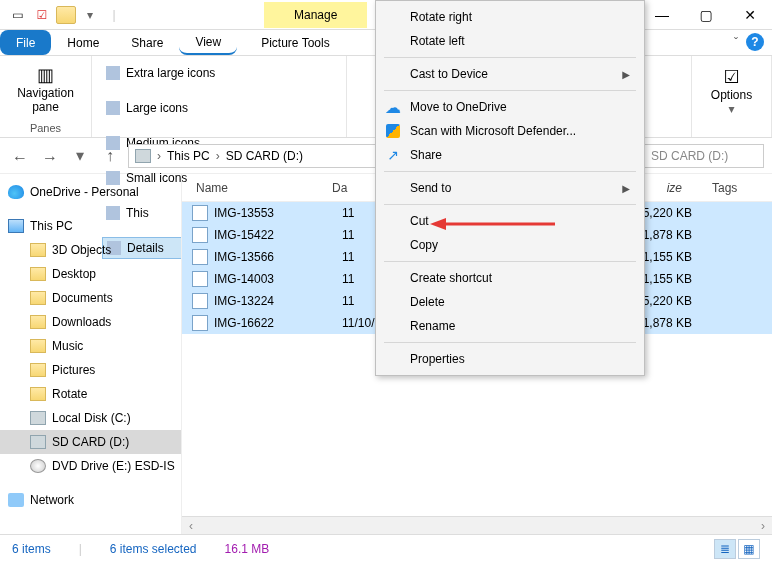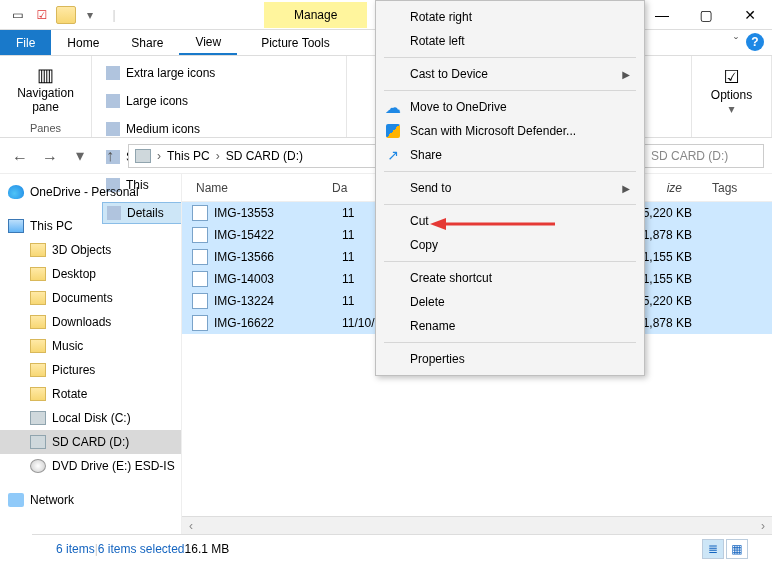--- a/index.html
+++ b/index.html
@@ -6,31 +6,31 @@
   body { margin: 0; width: 772px; height: 562px; background: #fff; overflow: hidden; position: relative; }
   .titlebar { height: 30px; display: flex; align-items: center; border-bottom: 1px solid #ddd; }
   .qat { display: flex; align-items: center; gap: 4px; padding-left: 8px; }
   .qat-box { width: 20px; height: 20px; display: flex; align-items: center; justify-content: center; }
   .folder-icon { width: 22px; height: 18px; background: linear-gradient(#ffe9a6,#f7d774); border: 1px solid #d9b85a; border-radius: 2px; }
   .manage-tab { margin-left: 140px; background: #fff59d; padding: 6px 30px; font-size: 12px; }
   .title-txt { margin-left: 12px; }
   .win-btns { margin-left: auto; display: flex; }
   .win-btn { width: 44px; height: 30px; display: flex; align-items: center; justify-content: center; font-size: 14px; }
   .tabsrow { height: 26px; display: flex; align-items: center; border-bottom: 1px solid #ddd; position: relative; }
-  .tabsrow .tab { padding: 0 16px; height: 100%; display: flex; align-items: center; font-size: 12px; }
+  .tabsrow .tab { padding: 0 16px; height: 100%; display: flex; align-items: center; font-size: 12px; border-radius: 8px; }
   .tabsrow .tab.file { background: #1979ca; color: #fff; }
   .tabsrow .tab.active { border-bottom: 2px solid #1979ca; color: #000000; }
   .help-badge { position: absolute; right: 8px; top: 3px; width: 18px; height: 18px; border-radius: 50%; background: #1e88e5; color: #fff; display: flex; align-items: center; justify-content: center; font-weight: bold; font-size: 12px; }
   .ribbon { height: 82px; display: flex; border-bottom: 1px solid #ddd; }
   .ribbon .group { border-right: 1px solid #e6e6e6; padding: 4px 8px 0 8px; display: flex; flex-direction: column; align-items: center; }
   .group-label { font-size: 11px; color: #555; margin-top: auto; padding: 3px 0; }
   .navpane-block { width: 92px; text-align: center; }
   .navpane-block .big-icon { font-size: 18px; margin-top: 4px; }
   .layout-group { width: 255px; align-items: stretch; }
-  .layout-list { display: flex; flex-wrap: wrap; gap: 6px; padding: 2px; }
+  .layout-list { display: flex; flex-wrap: wrap; gap: 13px; padding: 2px; }
   .layout-item { width: 118px; height: 22px; display: flex; align-items: center; gap: 6px; padding: 0 4px; font-size: 12px; }
   .layout-item.selected { background: #cde6f7; border: 1px solid #8abde7; }
   .layout-item .lil-icon { width: 14px; height: 14px; display: inline-block; background: #b0c4de; }
   .options-group { width: 80px; }
   .addressbar { height: 36px; display: flex; align-items: center; gap: 6px; padding: 0 8px; border-bottom: 1px solid #eee; }
   .nav-arrow { width: 24px; height: 24px; display: flex; align-items: center; justify-content: center; font-size: 16px; color: #555; }
   .addr-box { flex: 1; height: 24px; border: 1px solid #ccc; display: flex; align-items: center; padding: 0 6px; gap: 6px; background: #fff; }
   .search-box { width: 120px; height: 24px; border: 1px solid #ccc; padding: 0 6px; display: flex; align-items: center; color: #888; }
   .body { display: flex; height: 360px; }
   .sidebar { width: 182px; border-right: 1px solid #eee; overflow: auto; padding: 6px 0; }
@@ -54,21 +54,21 @@
   .filegrid { flex: 1; }
   .filerow { height: 22px; display: flex; align-items: center; background: #cde8ff; font-size: 12px; }
   .filerow .fi { width: 16px; height: 16px; margin: 0 6px 0 10px; background: #fff; border: 1px solid #7aa3c9; }
   .filerow .fname { width: 128px; }
   .filerow .fdate { width: 150px; }
   .filerow .ftype { width: 130px; }
   .filerow .fsize { width: 80px; text-align: right; padding-right: 10px; }
   .scrollbar-bottom { height: 18px; background: #f1f1f1; border-top: 1px solid #ddd; position: relative; }
   .scroll-left, .scroll-right { position: absolute; top: 0; width: 18px; height: 18px; display: flex; align-items: center; justify-content: center; color: #888; }
   .scroll-left { left: 0; } .scroll-right { right: 0; }
-  .statusbar { height: 28px; border-top: 1px solid #ddd; display: flex; align-items: center; padding: 0 24px; gap: 0; color: #1565c0; font-size: 12px; margin-left: 32px; }
+  .statusbar { height: 28px; border-top: 1px solid #ddd; display: flex; align-items: center; padding: 0 12px; gap: 28px; color: #1565c0; font-size: 12px; }
   .status-sep { color: #ccc; }
   .view-toggles { margin-left: auto; display: flex; gap: 2px; }
   .view-toggle { width: 22px; height: 20px; border: 1px solid #bcd; display:flex; align-items:center; justify-content:center; }
   .view-toggle.active { background: #cde6f7; }
   .ctxmenu { position: absolute; left: 363px; top: 0; width: 270px; background: #f4f4f4; border: 1px solid #bfbfbf; box-shadow: 2px 2px 6px rgba(0,0,0,0.25); padding: 4px 0; margin-left: 12px; }
   .ctx-item { height: 24px; display: flex; align-items: center; padding: 0 14px 0 34px; font-size: 12px; position: relative; }
   .ctx-item.sep { height: 0; border-top: 1px solid #d6d6d6; margin: 4px 8px; padding: 0; }
   .ctx-item .sub-arrow { margin-left: auto; color: #555; font-size: 10px; }
   .ctx-item .ctx-icon { position: absolute; left: 8px; width: 18px; height: 18px; display:flex; align-items:center; justify-content:center; }
   .ic-cloud { color:#1e88e5; font-size:16px; }
@@ -284,21 +284,21 @@
       <div class="scroll-left">‹</div>
       <div class="scroll-right">›</div>
     </div>
   </div>
 </div>
 
 <div class="statusbar">
   <span>6 items</span>
   <span class="status-sep">|</span>
   <span>6 items selected</span>
-  <span style="color:#000000">16.1 MB</span>
+  <span style="color:#a21caf">16.1 MB</span>
   <div class="view-toggles">
     <div class="view-toggle active">≣</div>
     <div class="view-toggle">▦</div>
   </div>
 </div>
 
 <div class="ctxmenu">
   <div class="ctx-item">
       <span>Rotate right</span>
     </div>

